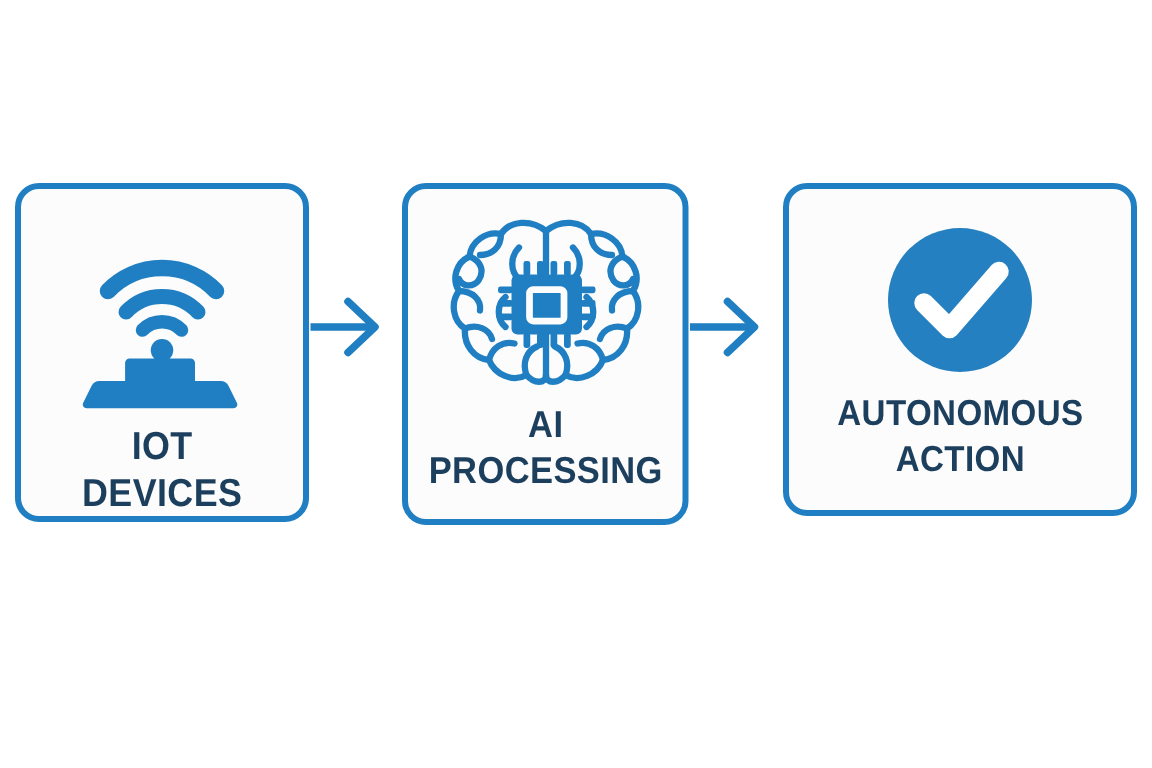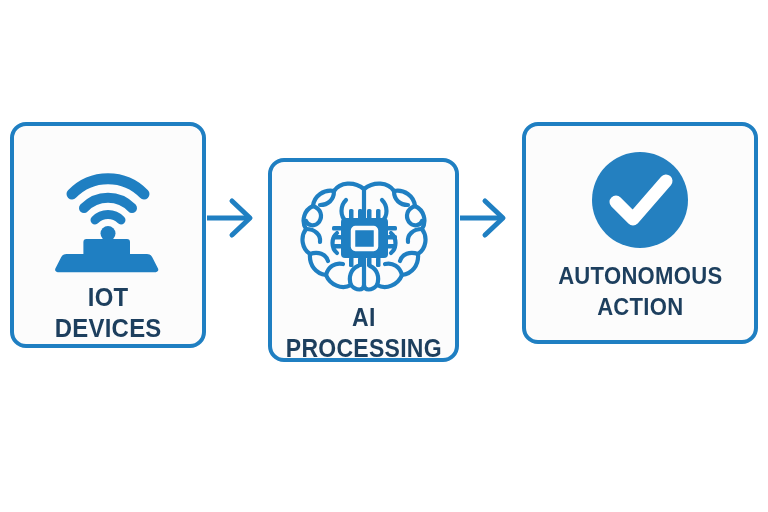--- a/index.html
+++ b/index.html
@@ -29,21 +29,21 @@
     position: absolute;
     box-sizing: border-box;
     background: #fcfcfc;
     border: 4px solid #1f7fc2;
     border-radius: 16px;
     display: flex;
     flex-direction: column;
     align-items: center;
   }
   #card-iot        { left: 10px;  top: 122px; width: 196px; height: 226px; }
-  #card-ai         { left: 268px; top: 122px; width: 191px; height: 204px; margin-top: 36px; }
+  #card-ai         { left: 268px; top: 122px; width: 191px; height: 228px; }
   #card-autonomous { left: 522px; top: 122px; width: 236px; height: 222px; }
 
   .card-icon {
     margin-top: 22px;
     height: 104px;
     display: flex;
     align-items: center;
     justify-content: center;
   }
   #card-autonomous .card-icon { margin-top: 18px; }

